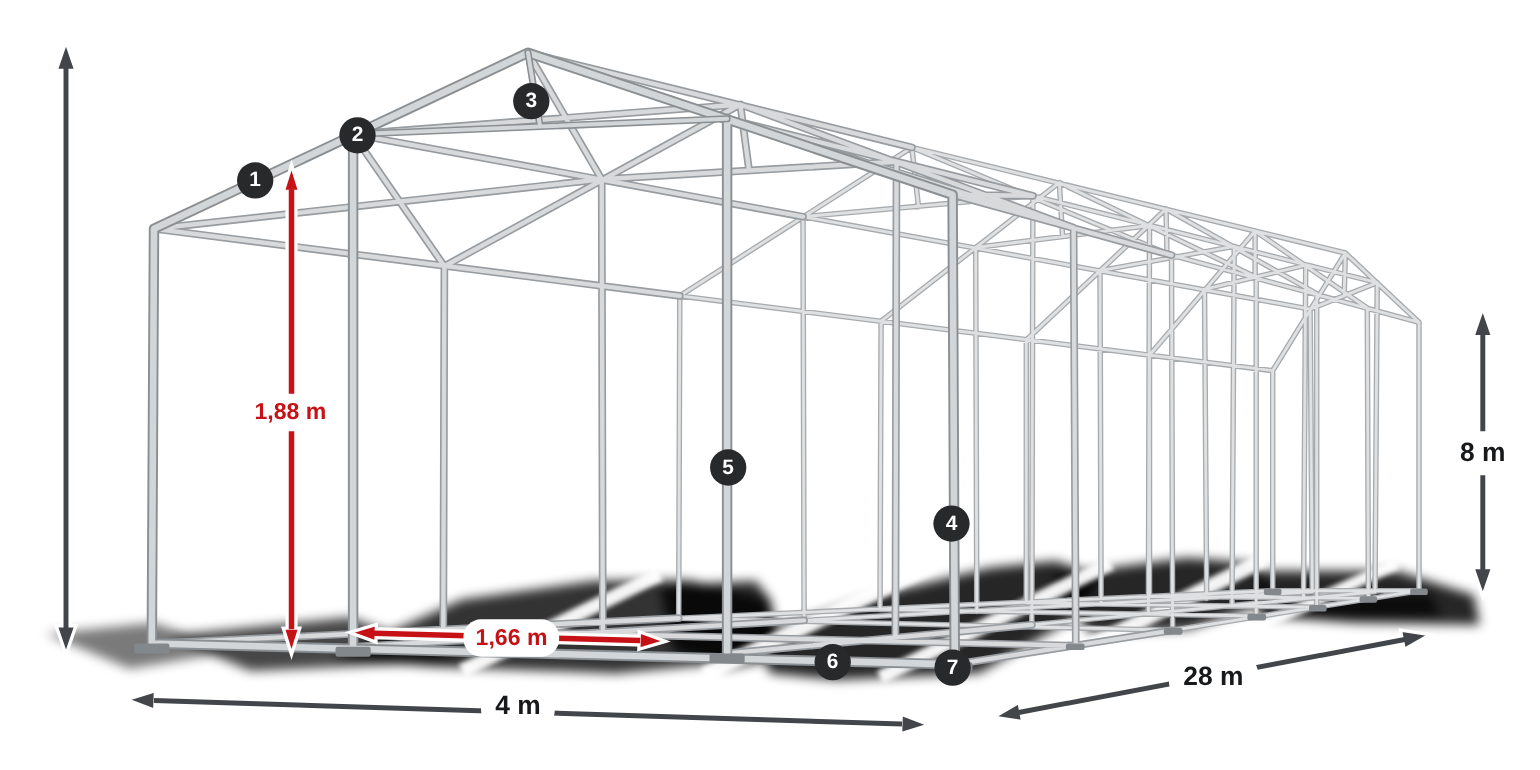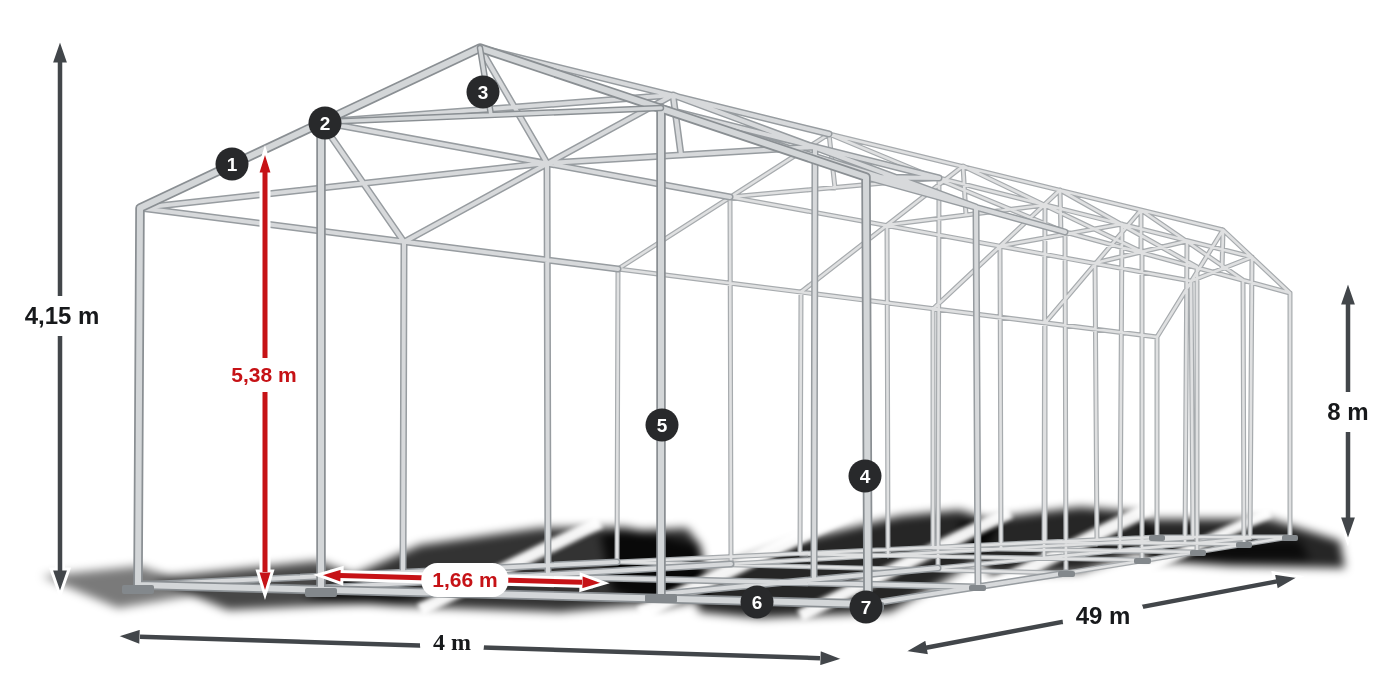--- a/index.html
+++ b/index.html
@@ -151,25 +151,24 @@
     <line x1="265" y1="172" x2="265" y2="572" stroke="#c61216" stroke-width="5"></line>
   </g>
   <g>
     <line x1="330" y1="575.3" x2="593" y2="582.7" stroke="#fff" stroke-width="11"></line>
     <polygon points="318,575 341.8,583.7 342.2,567.7" fill="#c61216" stroke="#fff" stroke-width="3"></polygon>
     <polygon points="605,583 580.8,590.3 581.2,574.3" fill="#c61216" stroke="#fff" stroke-width="3"></polygon>
     <line x1="340" y1="575.6" x2="582" y2="582.3" stroke="#c61216" stroke-width="5"></line>
   </g>
 </svg>
 
-<div class="pill" style="left:62px;top:316px;"><span>4,15 m</span></div>
-<div class="pill red" style="left:264px;top:375px;"><span>5,38 m</span></div>
+<div class="pill red" style="left:264px;top:375px;"><span>1,88 m</span></div>
 <div class="pill red" style="left:465px;top:580px;"><span>1,66 m</span></div>
-<div class="pill" style="left:452px;top:642px;font-family:Liberation Serif, serif;"><span>4 m</span></div>
-<div class="pill" style="left:1103px;top:616px;"><span>49 m</span></div>
+<div class="pill" style="left:471px;top:642px;"><span>4 m</span></div>
+<div class="pill" style="left:1103px;top:616px;"><span>28 m</span></div>
 <div class="pill" style="left:1348px;top:412px;"><span>8 m</span></div>
 
 <div class="badge" style="left:232px;top:164px;"><span>1</span></div>
 <div class="badge" style="left:325px;top:123px;"><span>2</span></div>
 <div class="badge" style="left:483px;top:92px;"><span>3</span></div>
 <div class="badge" style="left:865px;top:476px;"><span>4</span></div>
 <div class="badge" style="left:662px;top:425px;"><span>5</span></div>
 <div class="badge" style="left:757px;top:602px;"><span>6</span></div>
 <div class="badge" style="left:866px;top:607px;"><span>7</span></div>
 </div>

